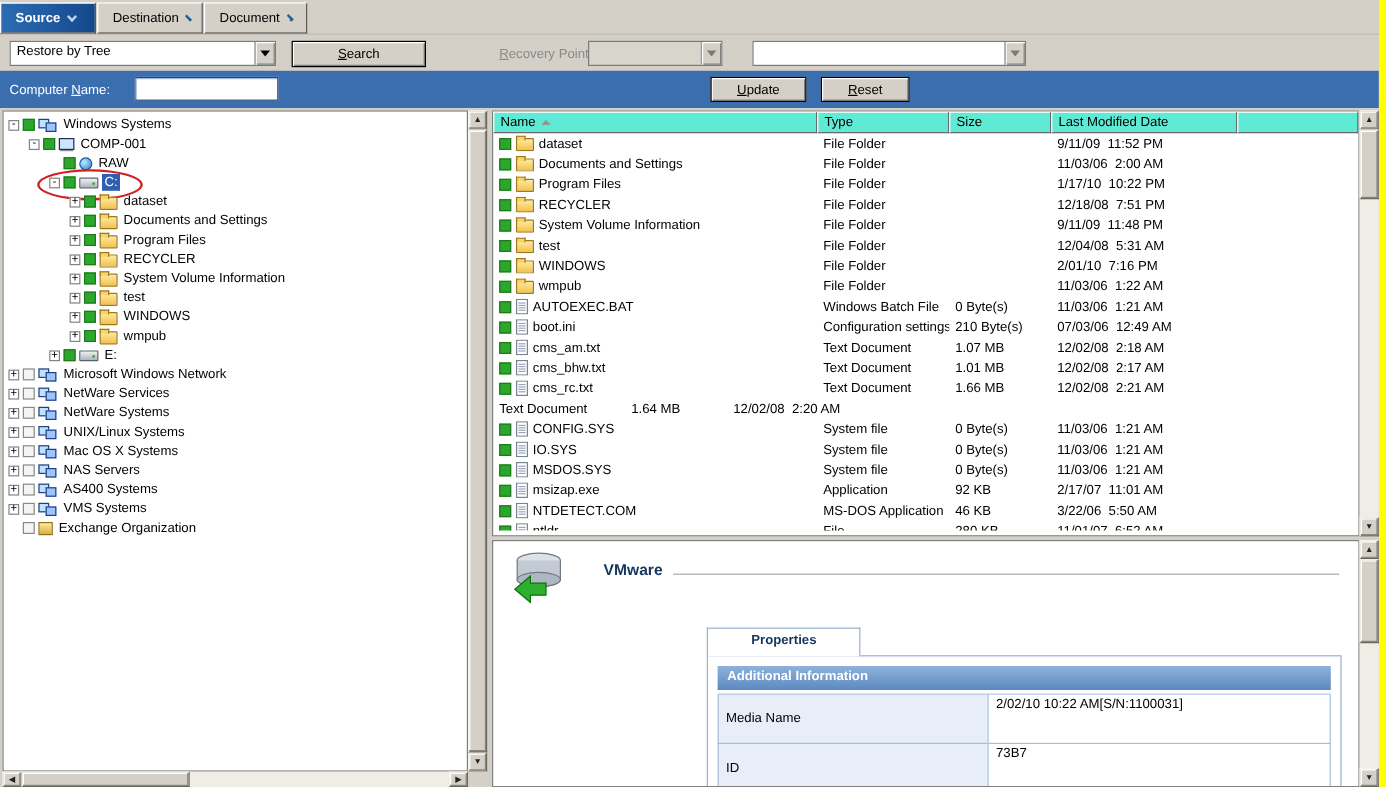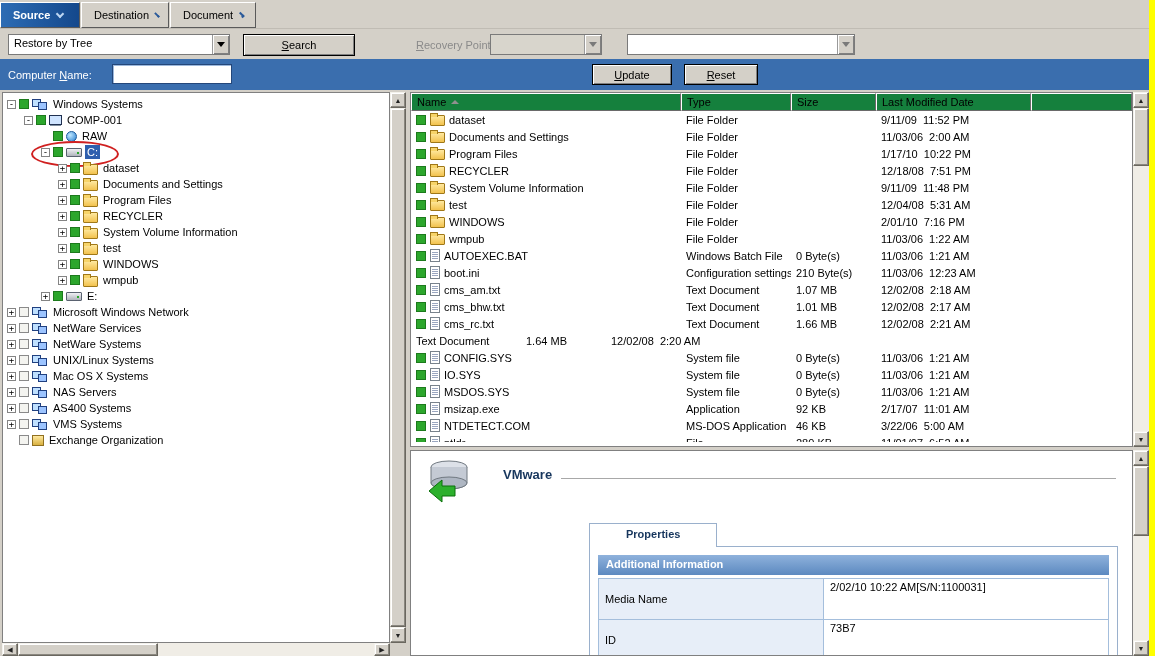--- a/index.html
+++ b/index.html
@@ -63,21 +63,21 @@
   .i-drive { width:16px; height:9px; background:linear-gradient(#f0f0f4,#b0b4bc); border:1px solid #5a6270; border-radius:1px; }
   .i-drive::after { content:''; position:absolute; right:2px; top:3px; width:2px; height:2px; background:#2ca62c; }
   .i-computer { width:13px; height:10px; border:1px solid #203050; background:#cfe4ff; box-shadow:0 2px 0 -1px #8090a0; }
   .i-network { width:16px; height:12px; }
   .i-network::before { content:''; position:absolute; left:0; top:1px; width:7px; height:6px; background:#bfe0ff; border:1px solid #204080; }
   .i-network::after  { content:''; position:absolute; right:1px; bottom:0; width:7px; height:6px; background:#9cc4ff; border:1px solid #204080; }
   .i-globe { width:11px; height:11px; border-radius:50%; background:radial-gradient(circle at 35% 35%, #bfe8ff, #2a7fd0); border:1px solid #1a5a9a; }
   .i-exchange { width:12px; height:11px; background:linear-gradient(#ffe9a0,#d8b040); border:1px solid #907020; }
 
   
-  .fheader { display:flex; height:18px; background:#15803d; }
+  .fheader { display:flex; height:18px; background:#5eead4; }
   .hcell { border:1px solid; border-color:#ffffff #6a6a6a #6a6a6a #ffffff; padding:1px 5px; display:flex; align-items:center; gap:5px; white-space:nowrap; overflow:hidden; }
   .sort-up { width:0; height:0; border-left:4px solid transparent; border-right:4px solid transparent; border-bottom:4px solid #909090; }
   .frows { height:331px; overflow:hidden; }
   .frow { display:flex; height:17px; align-items:center; }
   .fc { padding:0 5px; white-space:nowrap; overflow:hidden; }
   .w-name { width:270px; } .w-type { width:110px; } .w-size { width:85px; } .w-date { width:155px; } .w-rest { flex:1; }
   .fc.name { display:flex; align-items:center; gap:4px; }
   .fc.date { white-space:pre; }
 
   
@@ -476,21 +476,21 @@
         </div>
 
         <div class="frow">
           <div class="fc name w-name">
             <span class="chk chk-green"></span>
             <span class="icon i-file"></span>
             <span>boot.ini</span>
           </div>
           <div class="fc w-type">Configuration settings</div>
           <div class="fc w-size">210 Byte(s)</div>
-          <div class="fc date w-date">11/03/06  12:23 AM</div>
+          <div class="fc date w-date">07/03/06  12:49 AM</div>
           <div class="fc w-rest"></div>
         </div>
 
         <div class="frow">
           <div class="fc name w-name">
             <span class="chk chk-green"></span>
             <span class="icon i-file"></span>
             <span>cms_am.txt</span>
           </div>
           <div class="fc w-type">Text Document</div>
@@ -579,21 +579,21 @@
         </div>
 
         <div class="frow">
           <div class="fc name w-name">
             <span class="chk chk-green"></span>
             <span class="icon i-file"></span>
             <span>NTDETECT.COM</span>
           </div>
           <div class="fc w-type">MS-DOS Application</div>
           <div class="fc w-size">46 KB</div>
-          <div class="fc date w-date">3/22/06  5:00 AM</div>
+          <div class="fc date w-date">3/22/06  5:50 AM</div>
           <div class="fc w-rest"></div>
         </div>
 
         <div class="frow">
           <div class="fc name w-name">
             <span class="chk chk-green"></span>
             <span class="icon i-file"></span>
             <span>ntldr</span>
           </div>
           <div class="fc w-type">File</div>

